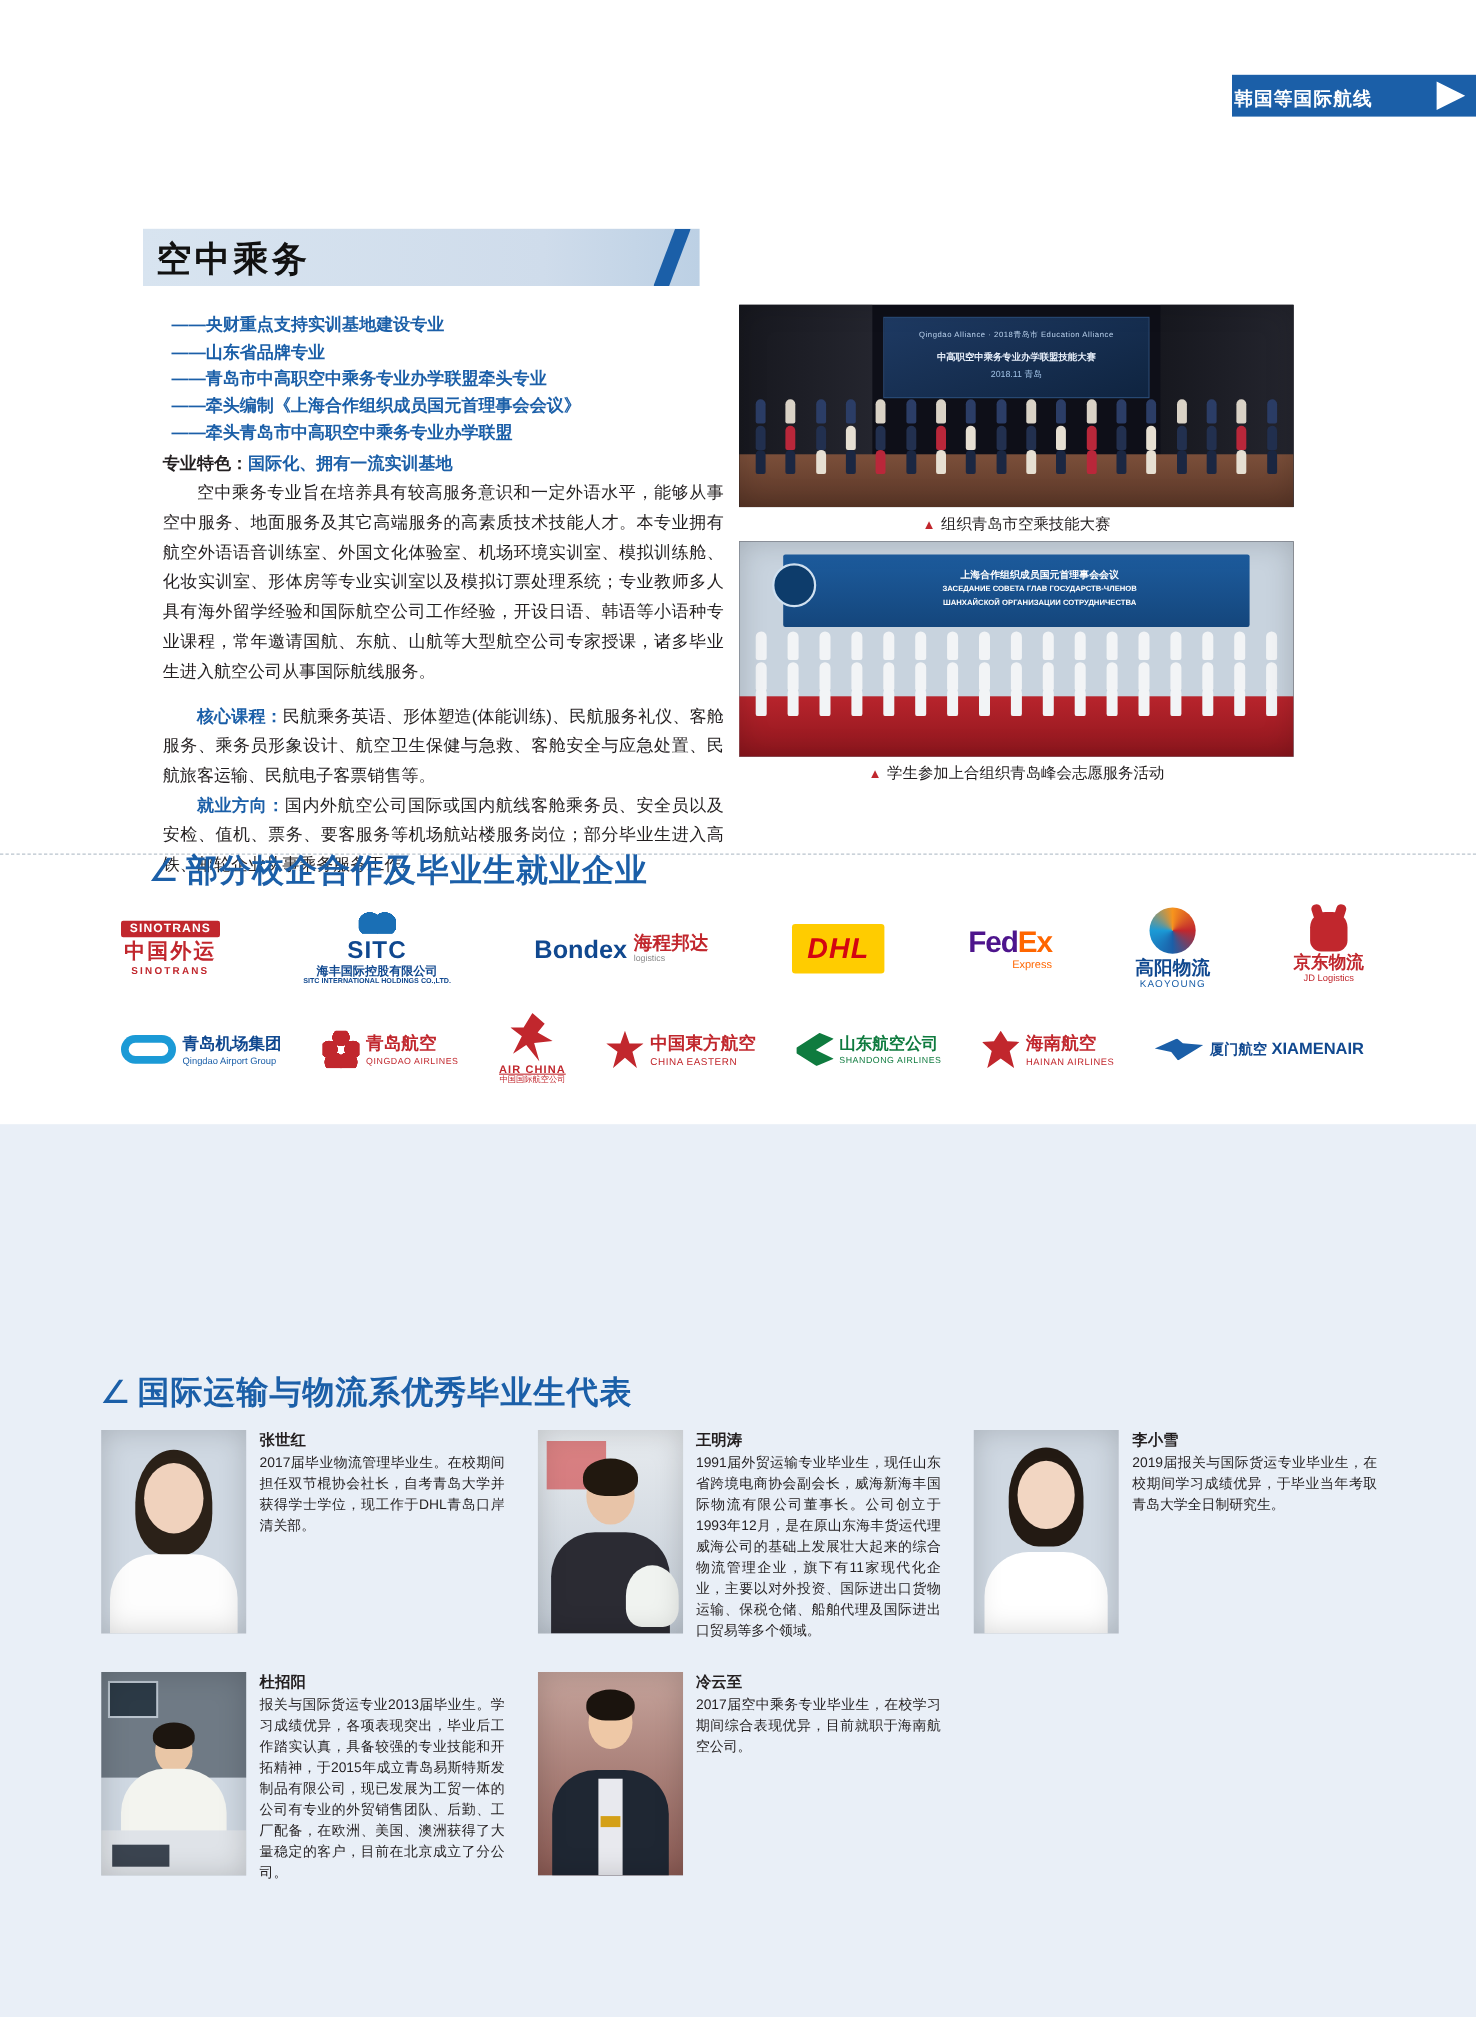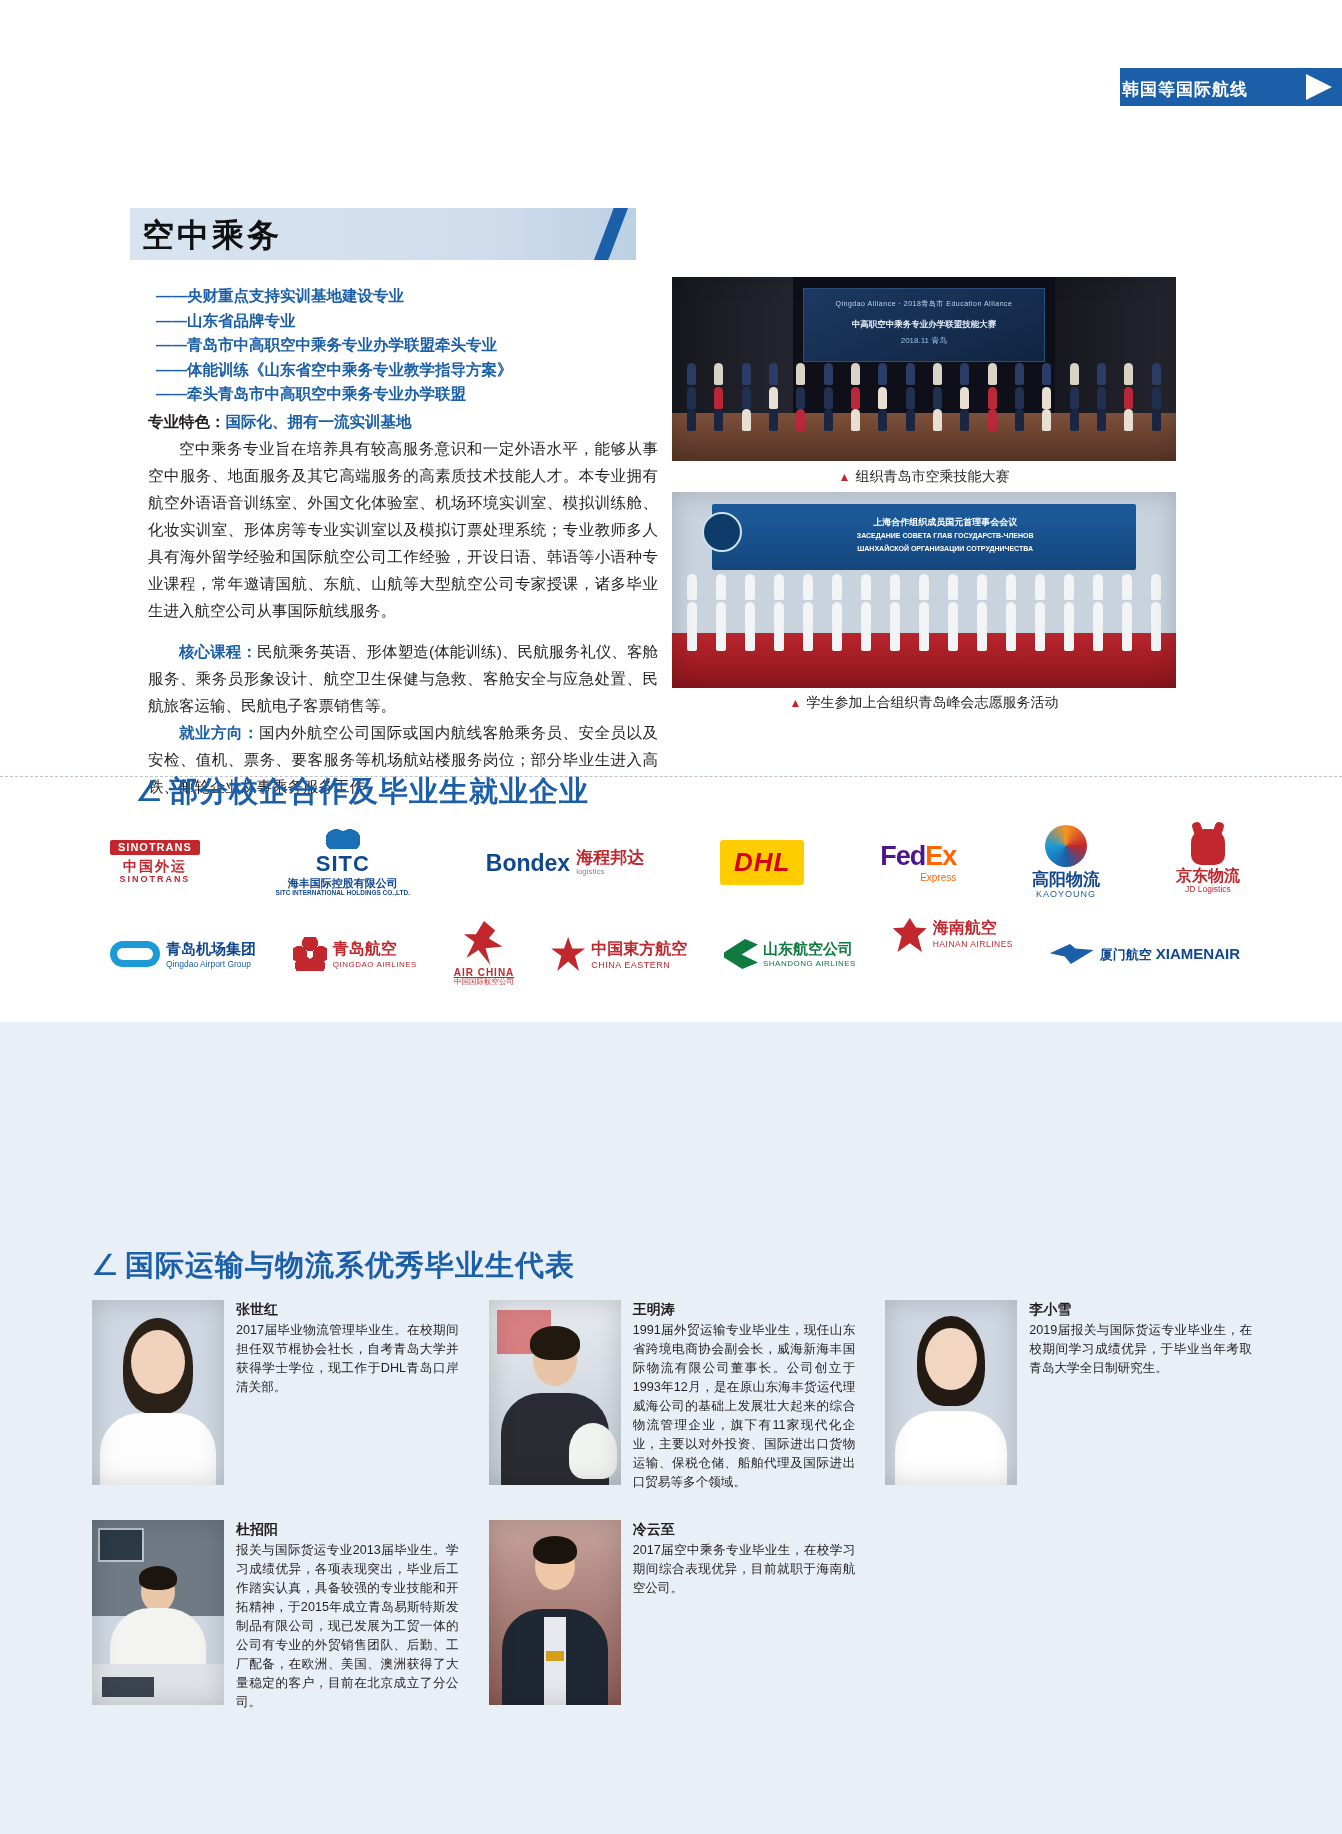--- a/index.html
+++ b/index.html
@@ -393,21 +393,21 @@
 
 <div class="major-title-wrap">
   <div class="major-title">空中乘务</div>
   <div class="slash"></div>
 </div>
 
 <div class="bullets">
   <div>——央财重点支持实训基地建设专业</div>
   <div>——山东省品牌专业</div>
   <div>——青岛市中高职空中乘务专业办学联盟牵头专业</div>
-  <div>——体能训练《山东省空中乘务专业教学指导方案》</div>
+  <div>——牵头编制《上海合作组织成员国元首理事会会议》</div>
   <div>——牵头青岛市中高职空中乘务专业办学联盟</div>
 </div>
 
 <div class="body-col">
   <p class="lead">
     <span>专业特色：</span><span class="hl">国际化、拥有一流实训基地</span>
   </p>
   <p class="para indent">空中乘务专业旨在培养具有较高服务意识和一定外语水平，能够从事空中服务、地面服务及其它高端服务的高素质技术技能人才。本专业拥有航空外语语音训练室、外国文化体验室、机场环境实训室、模拟训练舱、化妆实训室、形体房等专业实训室以及模拟订票处理系统；专业教师多人具有海外留学经验和国际航空公司工作经验，开设日语、韩语等小语种专业课程，常年邀请国航、东航、山航等大型航空公司专家授课，诸多毕业生进入航空公司从事国际航线服务。</p>
   <div class="gap"></div>
   <p class="para indent">
@@ -572,21 +572,21 @@
 
 <div class="sec-head head-partners">
   <span class="mark">∠</span><span>部分校企合作及毕业生就业企业</span>
 </div>
 
 <div class="logos-row logos-row1">
 
   <div class="logo-cell sinotrans">
     <div class="lg-text">
       <div class="top">SINOTRANS</div>
-      <div class="lg-red" style="font-size:14px;letter-spacing:2px;margin-top:3px;">中国外运</div>
+      <div class="lg-red" style="font-size:19px;letter-spacing:2px;margin-top:3px;">中国外运</div>
       <div class="lg-red lg-sm" style="letter-spacing:2px;">SINOTRANS</div>
     </div>
   </div>
 
   <div class="logo-cell">
     <div class="lg-text">
       <div class="sitc-mark"></div>
       <div class="lg-blue" style="font-size:22px;letter-spacing:1px;">SITC</div>
       <div class="lg-blue" style="font-size:11px;">海丰国际控股有限公司</div>
       <div class="lg-blue" style="font-size:6.5px;">SITC INTERNATIONAL HOLDINGS CO.,LTD.</div>
@@ -668,21 +668,21 @@
   </div>
 
   <div class="logo-cell" style="display:flex;align-items:center;">
     <div class="sd-mark"></div>
     <div style="text-align:left">
       <div style="font-size:15px;color:#0f7b3f;font-weight:bold;">山东航空公司</div>
       <div style="font-size:8px;color:#0f7b3f;letter-spacing:.5px;">SHANDONG AIRLINES</div>
     </div>
   </div>
 
-  <div class="logo-cell" style="display:flex;align-items:flex-start;">
+  <div class="logo-cell" style="display:flex;align-items:center;">
     <div class="hn-mark"></div>
     <div style="text-align:left">
       <div class="lg-red" style="font-size:16px;">海南航空</div>
       <div style="font-size:8.5px;color:#c1272d;letter-spacing:.5px;">HAINAN AIRLINES</div>
     </div>
   </div>
 
   <div class="logo-cell" style="display:flex;align-items:center;">
     <div class="xm-mark"></div>
     <div style="text-align:left;display:flex;align-items:baseline;gap:4px;">

